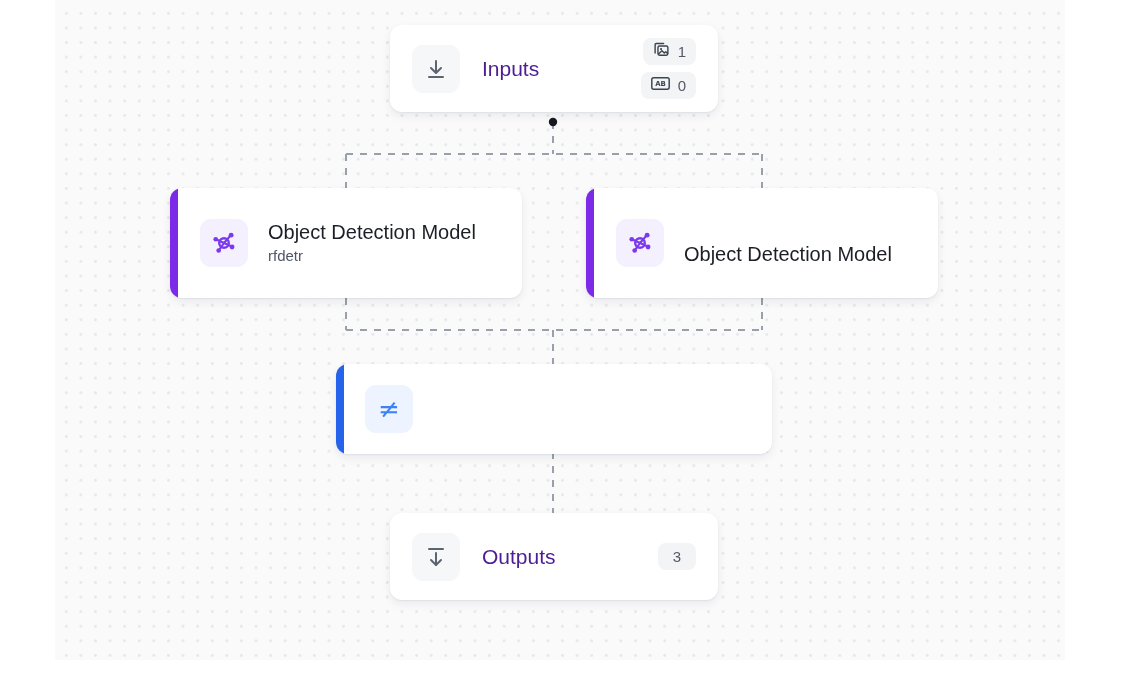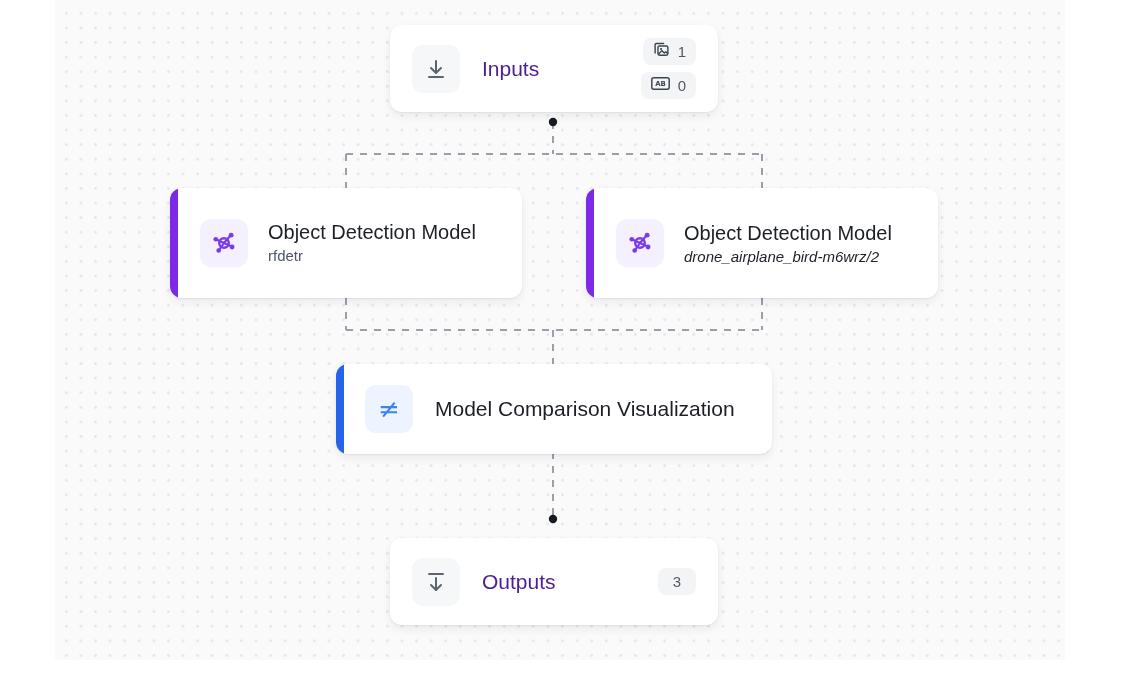--- a/index.html
+++ b/index.html
@@ -271,36 +271,34 @@
         <path d="M16 16 L8.5 12.5 M16 16 L22.5 8.5 M16 16 L23.5 19.5 M16 16 L11 23"></path>
         <circle cx="16" cy="16" r="5.1" fill="none" stroke="#7C3AED" stroke-width="2.6"></circle>
         <circle cx="7.2" cy="12" r="2.5" fill="#7C3AED" stroke="none"></circle>
         <circle cx="23.6" cy="7.6" r="2.6" fill="#7C3AED" stroke="none"></circle>
         <circle cx="24.6" cy="20.2" r="2.6" fill="#7C3AED" stroke="none"></circle>
         <circle cx="10.3" cy="24" r="2.5" fill="#7C3AED" stroke="none"></circle>
       </svg>
     </div>
     <div class="model-text">
       <div class="model-title">Object Detection Model</div>
-      <div class="model-sub">drone_airplane_bird-m6wrz/2</div>
     </div>
   </div>
 </div>
 
 <div class="node viz-node" style="left:336px; top:364px;">
   <div class="accent blue"></div>
   <div class="viz-inner">
     <div class="icon-tile sky">
       <span class="neq">≠</span>
     </div>
-    <div class="viz-title">Model Comparison Visualization</div>
-  </div>
-</div>
-
-<div class="node io-node" style="left:390px; top:538px;text-align:center;">
+  </div>
+</div>
+
+<div class="node io-node" style="left:390px; top:513px;text-align:center;">
   <div class="icon-tile grey">
     <svg width="24" height="24" viewBox="0 0 24 24" fill="none" stroke="#5c6470" stroke-width="2" stroke-linecap="round" stroke-linejoin="round">
       <path d="M5 4 L19 4"></path>
       <path d="M12 8 L12 20"></path>
       <path d="M7 15 L12 20 L17 15"></path>
     </svg>
   </div>
   <div class="io-title">Outputs</div>
   <div class="io-badges">
     <div class="badge single">

